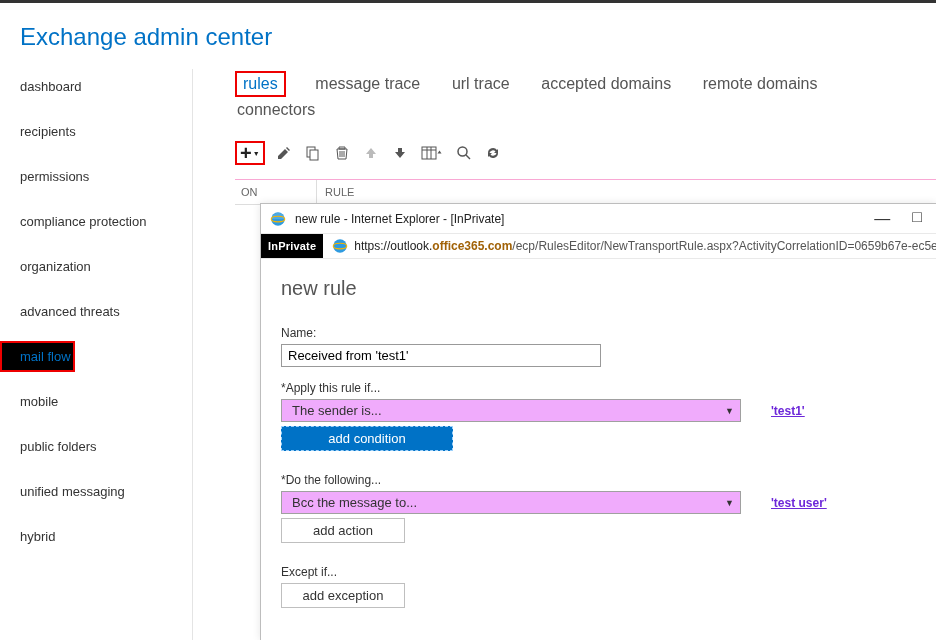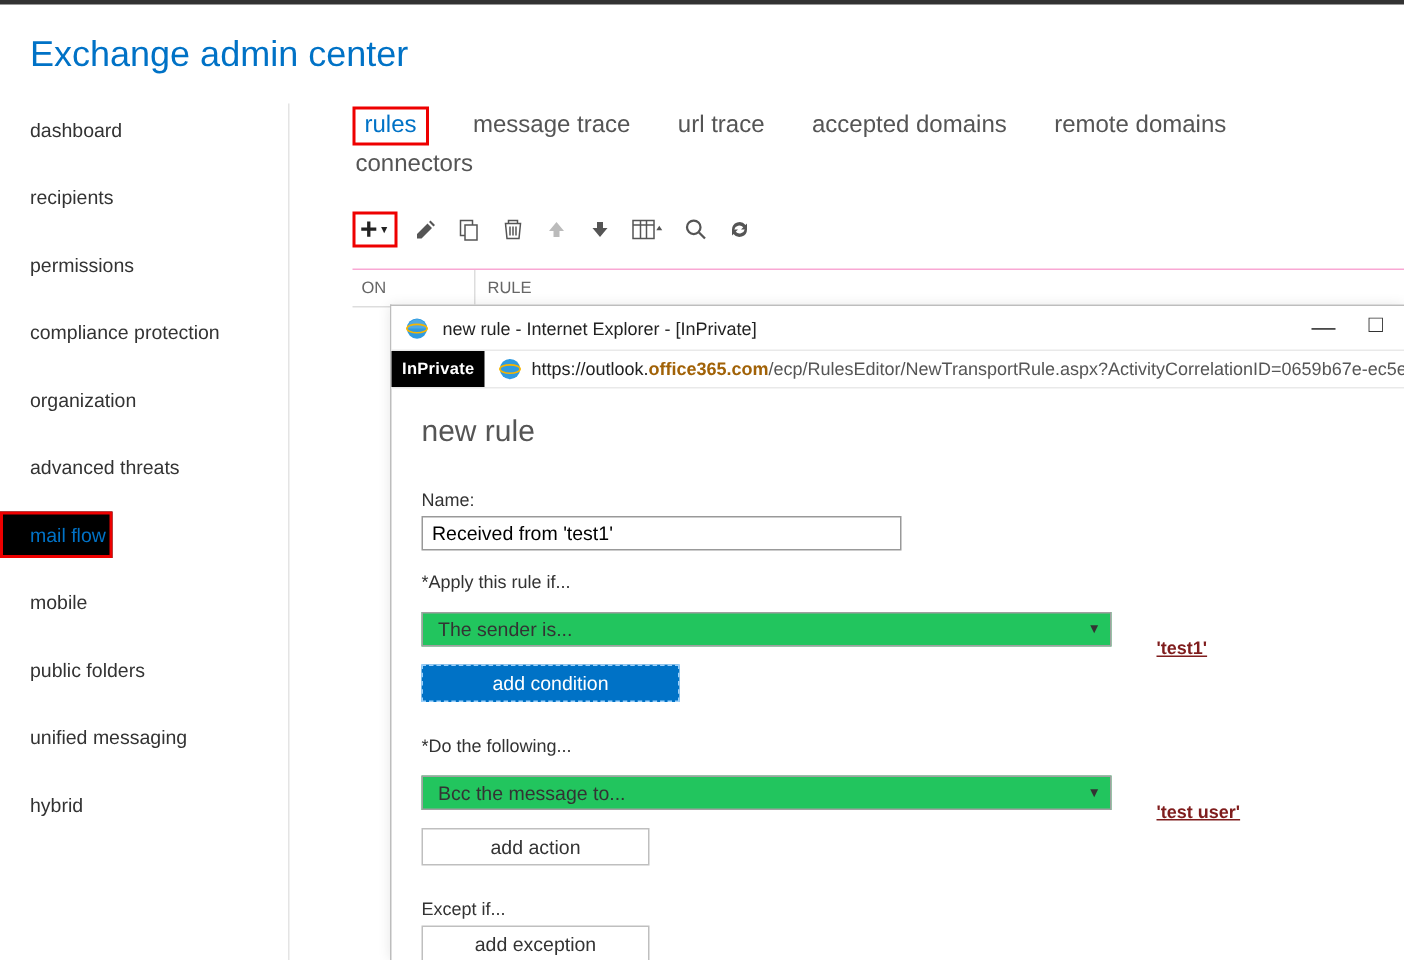--- a/index.html
+++ b/index.html
@@ -37,24 +37,24 @@
   .e-icon-sm { width:18px; height:18px; margin:0 5px 0 8px; }
   .lock-host { font-weight:600; color:#a16207; }
   .addr-text { font-size:12px; color:#222; white-space:nowrap; overflow:hidden; flex:1; padding:4px 0; }
   .addr-rest { color:#555; }
   .dlg-body { padding:18px 20px 0 20px; }
   .dlg-h { font-size:20px; color:#555; font-weight:400; margin:0 0 26px 0; }
   .f-label { font-size:12px; color:#333; margin-bottom:4px; }
   .f-input { width:320px; padding:3px 6px; font-size:13px; border:1px solid #999; }
   .f-row { margin-bottom:14px; }
   .select-row { display:flex; align-items:center; gap:30px; }
-  .f-select { width:460px; padding:3px 6px 3px 10px; font-size:13px; border:1px solid #a0a0a0; background:#22c55e; display:flex; align-items:center; justify-content:space-between; cursor:pointer; }
+  .f-select { width:460px; padding:3px 6px 3px 10px; font-size:13px; border:1px solid #a0a0a0; background:#f0abfc; display:flex; align-items:center; justify-content:space-between; cursor:pointer; }
   .f-select .caret { font-size:9px; color:#333; }
-  .side-link { color:#7f1d1d; font-size:12px; font-weight:bold; text-decoration:underline; cursor:pointer;margin-top:26px; }
-  .add-btn { width:152px; text-align:center; padding:4px 0; font-size:13px; border:1px solid #bfbfbf; background:#fff; cursor:pointer; margin-top:4px; }
+  .side-link { color:#6d28d9; font-size:12px; font-weight:bold; text-decoration:underline; cursor:pointer; }
+  .add-btn { width:124px; text-align:center; padding:4px 0; font-size:13px; border:1px solid #bfbfbf; background:#fff; cursor:pointer; margin-top:4px; }
   .add-cond-btn { background:#0072c6; color:#fff; border:1px dashed #9dd1fb; width:172px; text-align:center; padding:4px 0; font-size:13px; cursor:pointer; margin-top:4px; }
 </style>
 </head>
 <body>
 
 <div class="top-border"></div>
 <div class="header">
   <div class="header-title">Exchange admin center</div>
 </div>
 

